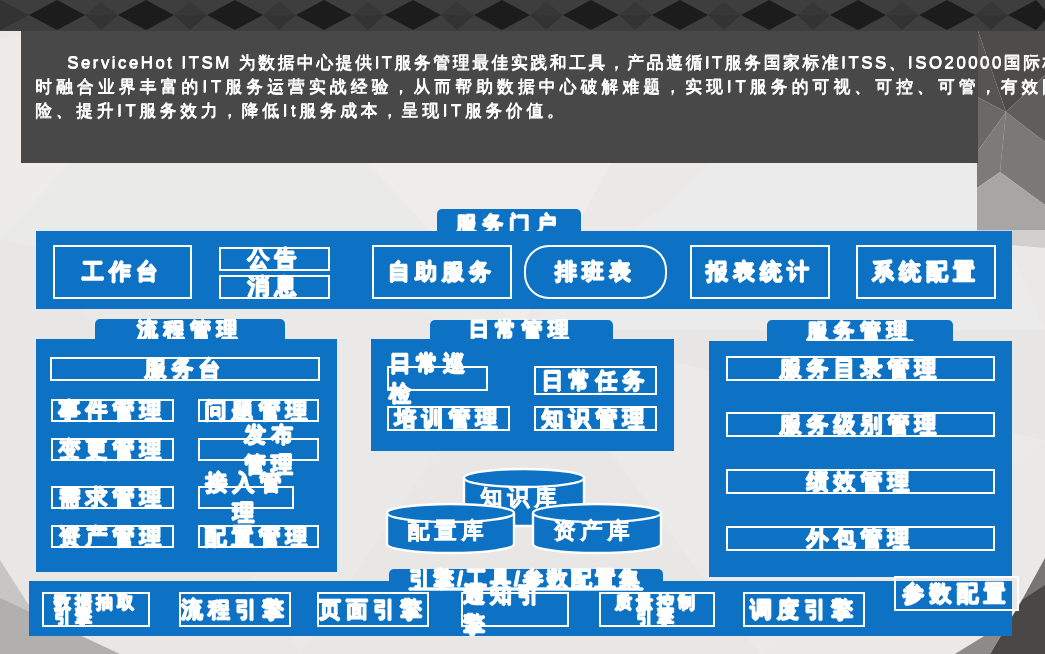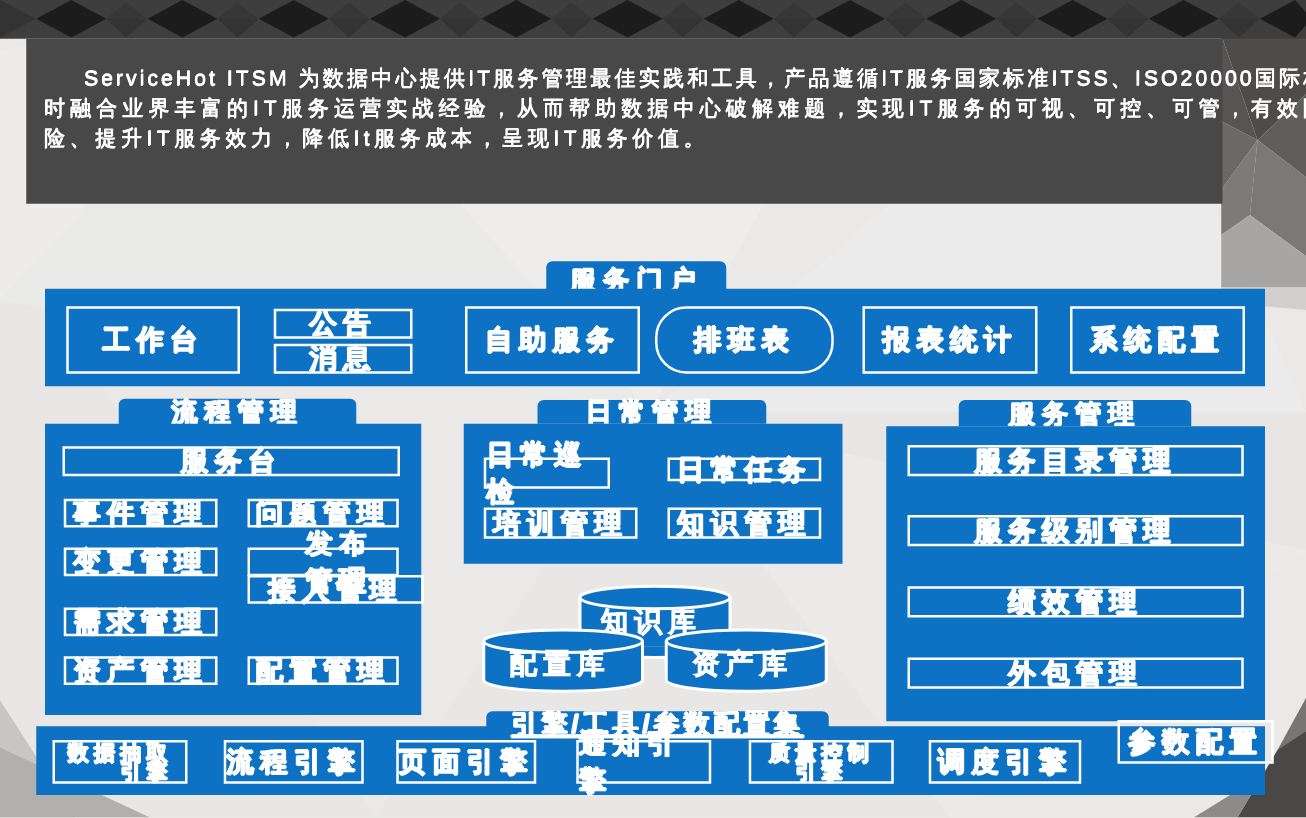--- a/index.html
+++ b/index.html
@@ -112,28 +112,28 @@
   <div class="wbox" style="left:856px;top:245px;width:140px;height:54px;">系统配置</div>
 
   <div class="tab" style="left:95px;top:319px;width:190px;height:22px;">流程管理</div>
   <div class="abs blue" style="left:36px;top:339px;width:301px;height:233px;"></div>
   <div class="wbox" style="left:50px;top:357px;width:270px;height:24px;">服务台</div>
   <div class="wbox" style="left:51px;top:399px;width:123px;height:23px;">事件管理</div>
   <div class="wbox" style="left:198px;top:399px;width:121px;height:23px;">问题管理</div>
   <div class="wbox" style="left:51px;top:438px;width:123px;height:23px;">变更管理</div>
   <div class="wbox" style="left:198px;top:438px;width:121px;height:23px;padding-left:44px;">发布管理</div>
   <div class="wbox" style="left:51px;top:486px;width:123px;height:23px;">需求管理</div>
-  <div class="wbox" style="left:198px;top:460px;width:141px;height:23px;">接入管理</div>
+  <div class="wbox" style="left:198px;top:486px;width:96px;height:23px;text-align:center;">接入管理</div>
   <div class="wbox" style="left:51px;top:525px;width:123px;height:23px;">资产管理</div>
   <div class="wbox" style="left:198px;top:525px;width:121px;height:23px;">配置管理</div>
 
   <div class="tab" style="left:430px;top:320px;width:183px;height:19px;">日常管理</div>
   <div class="abs blue" style="left:371px;top:339px;width:303px;height:112px;"></div>
   <div class="wbox" style="left:387px;top:366px;width:101px;height:25px;">日常巡检</div>
-  <div class="wbox" style="left:534px;top:366px;width:123px;height:19px;">日常任务</div>
+  <div class="wbox" style="left:534px;top:366px;width:123px;height:29px;">日常任务</div>
   <div class="wbox" style="left:387px;top:406px;width:123px;height:25px;">培训管理</div>
   <div class="wbox" style="left:534px;top:406px;width:123px;height:25px;">知识管理</div>
 
   <svg class="abs" style="left:380px;top:463px;" width="290" height="97" viewBox="0 0 290 97">
 
     <g>
       <rect x="84" y="15" width="120" height="39" fill="#0d72c4"></rect>
       <path d="M84,54 A60,9 0 0 0 204,54" fill="#0d72c4" stroke="#fff" stroke-width="2.4"></path>
       <ellipse cx="144" cy="15" rx="60" ry="9" fill="#0d72c4" stroke="#fff" stroke-width="2.4"></ellipse>
       <line x1="84" y1="15" x2="84" y2="54" stroke="#fff" stroke-width="2.4"></line>
@@ -153,29 +153,29 @@
     <g>
       <rect x="153" y="50" width="128" height="31" fill="#0d72c4"></rect>
       <path d="M153,81 A64,9 0 0 0 281,81" fill="#0d72c4" stroke="#fff" stroke-width="2.4"></path>
       <ellipse cx="217" cy="50" rx="64" ry="9" fill="#0d72c4" stroke="#fff" stroke-width="2.4"></ellipse>
       <line x1="153" y1="50" x2="153" y2="81" stroke="#fff" stroke-width="2.4"></line>
       <line x1="281" y1="50" x2="281" y2="81" stroke="#fff" stroke-width="2.4"></line>
     </g>
     <text x="214" y="75" text-anchor="middle" fill="#fff" stroke="#fff" stroke-width="0.7" font-size="22" font-weight="bold" letter-spacing="5">资产库</text>
   </svg>
 
-  <div class="tab" style="left:767px;top:320px;width:186px;height:21px;">服务管理</div>
+  <div class="tab" style="left:767px;top:320px;width:186px;height:21px;text-decoration:underline;">服务管理</div>
   <div class="abs blue" style="left:709px;top:341px;width:303px;height:236px;"></div>
   <div class="wbox" style="left:726px;top:356px;width:269px;height:25px;">服务目录管理</div>
   <div class="wbox" style="left:726px;top:412px;width:269px;height:25px;">服务级别管理</div>
   <div class="wbox" style="left:726px;top:469px;width:269px;height:25px;">绩效管理</div>
   <div class="wbox" style="left:726px;top:526px;width:269px;height:25px;">外包管理</div>
 
   <div class="abs blue" style="left:29px;top:581px;width:983px;height:55px;"></div>
   <div class="tab" style="left:389px;top:569px;width:274px;height:20px;letter-spacing:3px;text-decoration:underline;">引擎/工具/参数配置集</div>
-  <div class="wbox" style="left:42px;top:592px;width:108px;height:35px;line-height:15px;text-align:right;font-size:17px;letter-spacing:4px;">数据抽取<br>引擎</div>
+  <div class="wbox" style="left:42px;top:592px;width:108px;height:35px;line-height:15px;text-align:left;font-size:17px;letter-spacing:4px;">数据抽取<br>引擎</div>
   <div class="wbox" style="left:179px;top:592px;width:112px;height:35px;">流程引擎</div>
   <div class="wbox" style="left:317px;top:592px;width:112px;height:35px;">页面引擎</div>
   <div class="wbox" style="left:461px;top:592px;width:108px;height:35px;">通知引擎</div>
   <div class="wbox" style="left:599px;top:592px;width:116px;height:35px;line-height:15px;text-align:center;font-size:17px;letter-spacing:4px;">质量控制<br>引擎</div>
   <div class="wbox" style="left:743px;top:592px;width:122px;height:35px;">调度引擎</div>
   <div class="wbox" style="left:894px;top:576px;width:125px;height:35px;">参数配置</div>
 </div>
 
 </body></html>

